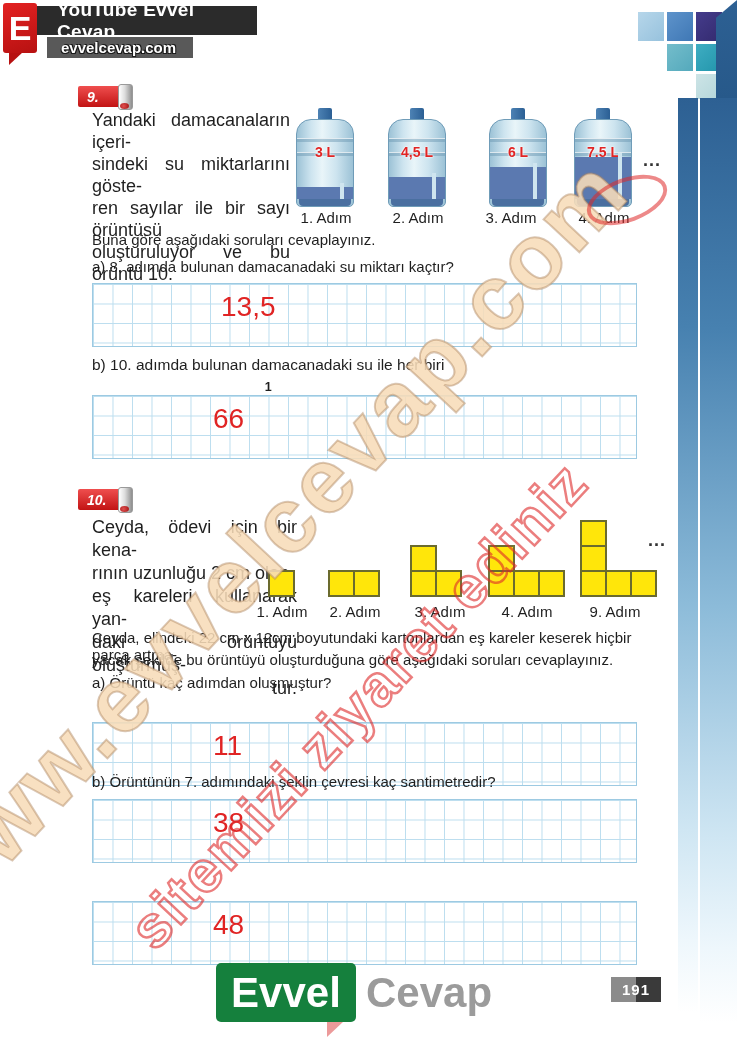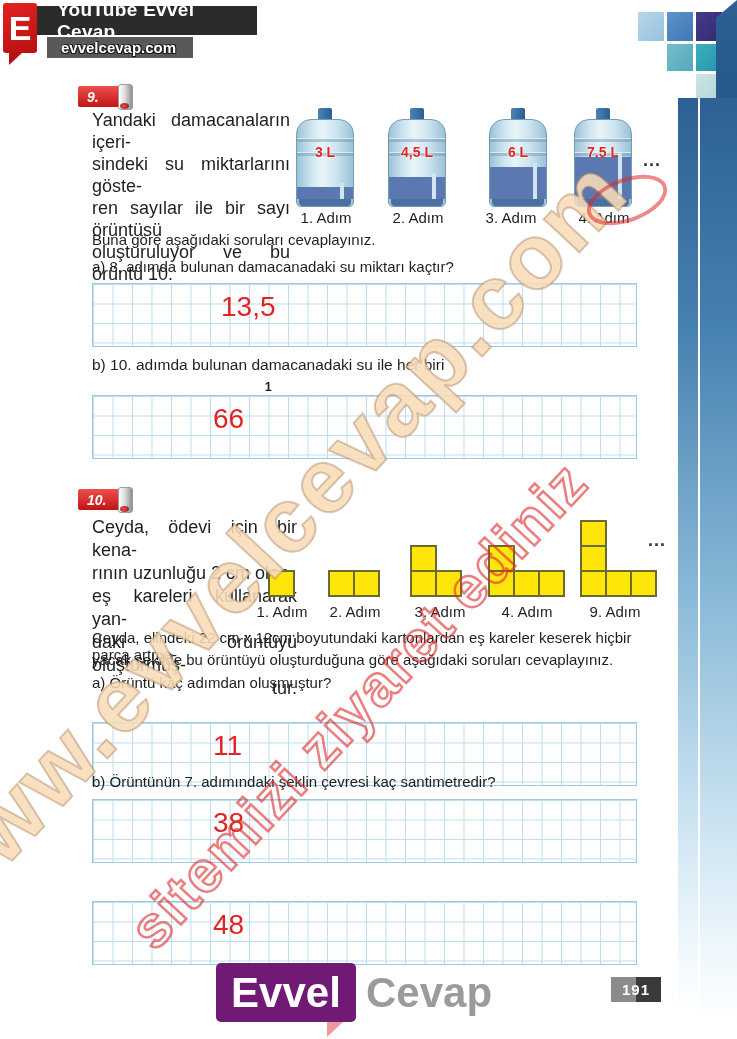--- a/index.html
+++ b/index.html
@@ -86,21 +86,21 @@
     white-space:nowrap; z-index:40; pointer-events:none; }
   .wm-sub { position:absolute; left:140px; top:905px; transform-origin:0 50%;
     transform:rotate(-47deg); font-size:58px; font-weight:bold; letter-spacing:2px;
     color:rgba(255,255,255,.05); -webkit-text-stroke:2.5px rgba(222,40,40,.6);
     white-space:nowrap; z-index:41; pointer-events:none; }
   .wm-ellipse { position:absolute; left:585px; top:178px; width:76px; height:36px;
     border:4px solid rgba(222,40,40,.55); border-radius:50%;
     transform:rotate(-20deg); z-index:41; pointer-events:none; }
   
   .foot-bubble { position:absolute; left:216px; top:963px; width:140px; height:59px;
-    background:#701a75; border-radius:5px; display:flex; align-items:center;
+    background:#15803d; border-radius:5px; display:flex; align-items:center;
     justify-content:center; z-index:10; }
   .foot-bubble span { color:#fff; font-size:42px; font-weight:bold; }
   .foot-tail { position:absolute; left:327px; top:1021px; width:0; height:0; z-index:9;
     border-top:16px solid #ec9a9a; border-right:17px solid transparent; }
   .foot-gray { position:absolute; left:366px; top:963px; height:59px; display:flex;
     align-items:center; z-index:10; }
   .foot-gray span { color:#9b9b9b; font-size:42px; font-weight:bold; }
   .page-badge { position:absolute; left:611px; top:977px; width:50px; height:25px;
     background:linear-gradient(90deg,#8b8b8b 50%,#3a3a3a 50%);
     display:flex; align-items:center; justify-content:center; z-index:10; }

